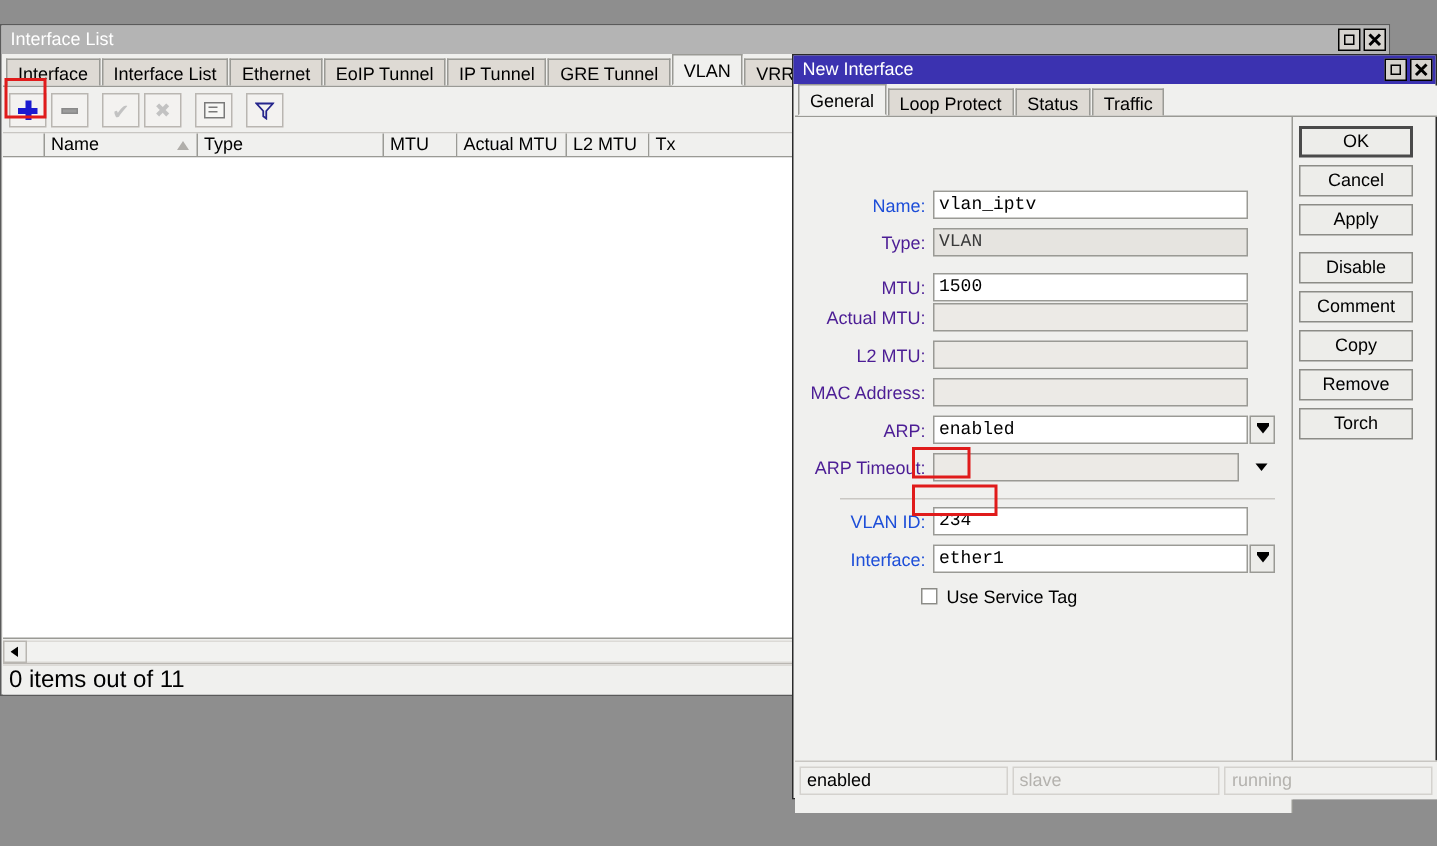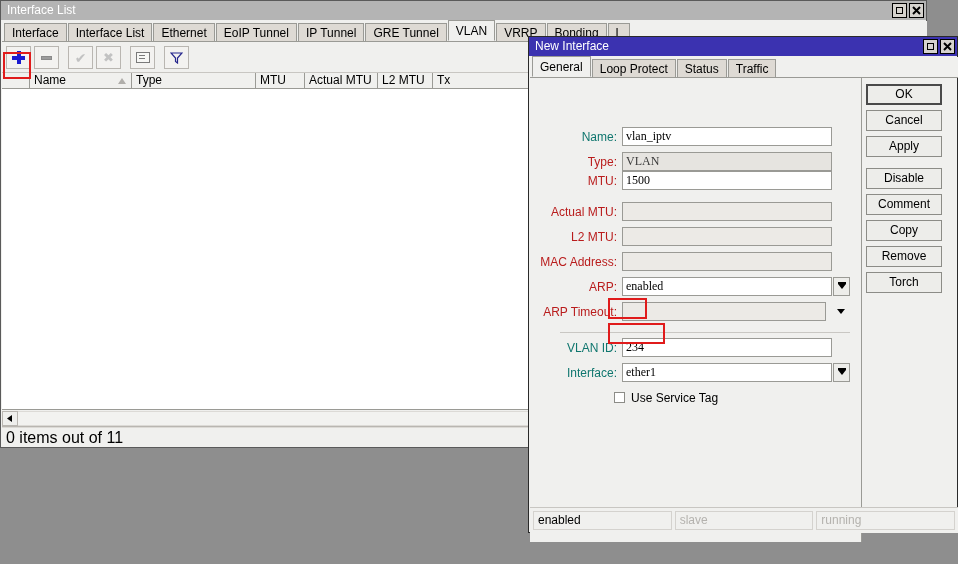--- a/index.html
+++ b/index.html
@@ -81,21 +81,21 @@
 
   
   .fld {
     border: 1px solid #9a9a95;
     background: #ffffff;
     box-sizing: border-box;
     height: 19px;
     line-height: 17px;
     padding: 0 3px;
     font-size: 12px;
-    font-family: Liberation Serif, serif;
+    font-family: Liberation Mono, monospace;
     color: #000;
     overflow: hidden;
     white-space: nowrap;
   }
   .fld.ro { background: #e6e4e0; color: #3a3a3a; }
   .fld.empty-ro { background: #eceae6; }
 
   .btn {
     background: #ededea;
     border: 1px solid #8c8c87;
@@ -132,34 +132,34 @@
 
   .chk {
     width: 11px; height: 11px;
     border: 1px solid #8c8c87;
     background: #fff;
     box-sizing: border-box;
     display: inline-block;
     vertical-align: -1px;
   }
 
-  .lbl { font-size: 12px; text-align: right; color: #b91c1c; }
-  .lbl.blue { color: #0f766e; }
+  .lbl { font-size: 12px; text-align: right; color: #4c1d95; }
+  .lbl.blue { color: #1d4ed8; }
 
   .redbox {
     position: absolute;
     border: 2px solid #e01b1b;
     box-sizing: border-box;
     pointer-events: none;
     z-index: 40;
   }
 
   
   #mainwin {
-    left: 0; top: 0;
+    left: 0; top: 16px;
     width: 927px; height: 448px;
     border: 1px solid #5a5a5a;
     background: #f0f0ee;
   }
   #mainwin .titlebar { background: #b4b4b4; }
 
   #main-tabs { position: absolute; left: 1px; top: 20px; width: 925px; }
   #main-tabs .tabstrip { border-bottom: 1px solid #9a9a95; }
 
   #toolbar {
@@ -464,21 +464,21 @@
       <div class="frow" style="top:49px">
         <span class="lbl blue">Name:</span>
         <span class="inp fld" style="margin-right:28px">vlan_iptv</span>
       </div>
 
       <div class="frow" style="top:74px">
         <span class="lbl">Type:</span>
         <span class="inp fld ro" style="margin-right:28px">VLAN</span>
       </div>
 
-      <div class="frow" style="top:93px">
+      <div class="frow" style="top:104px">
         <span class="lbl">MTU:</span>
         <span class="inp fld" style="margin-right:28px">1500</span>
       </div>
 
       <div class="frow" style="top:124px">
         <span class="lbl">Actual MTU:</span>
         <span class="inp fld empty-ro" style="margin-right:28px"></span>
       </div>
 
       <div class="frow" style="top:149px">

